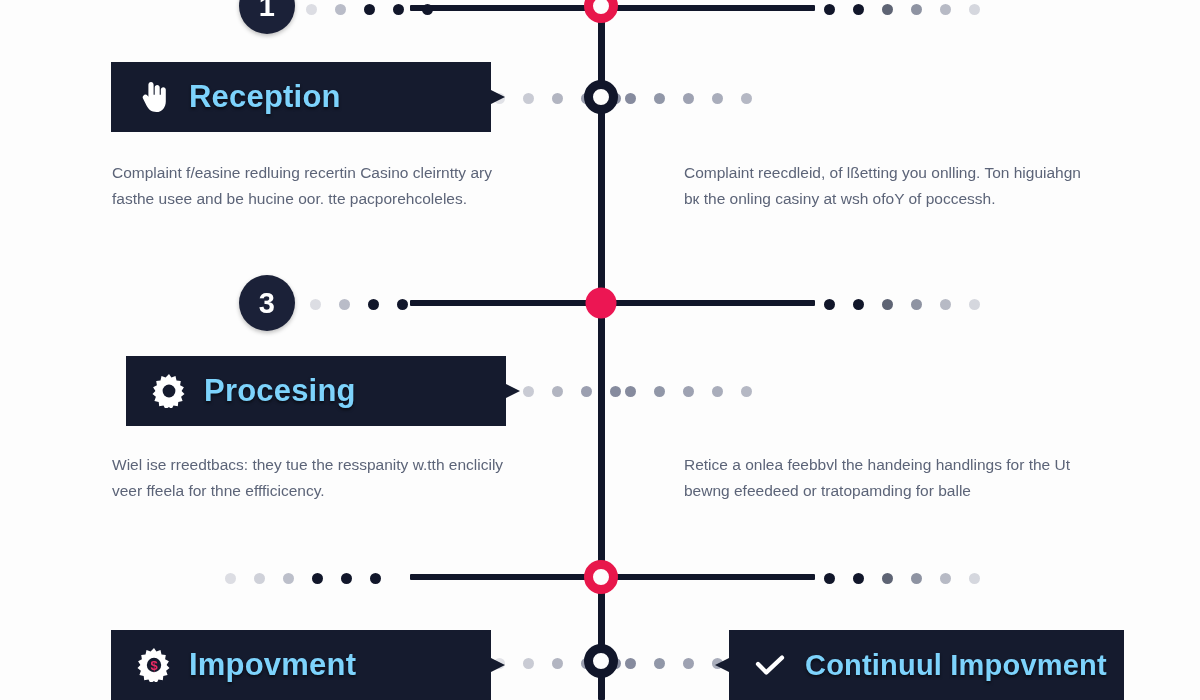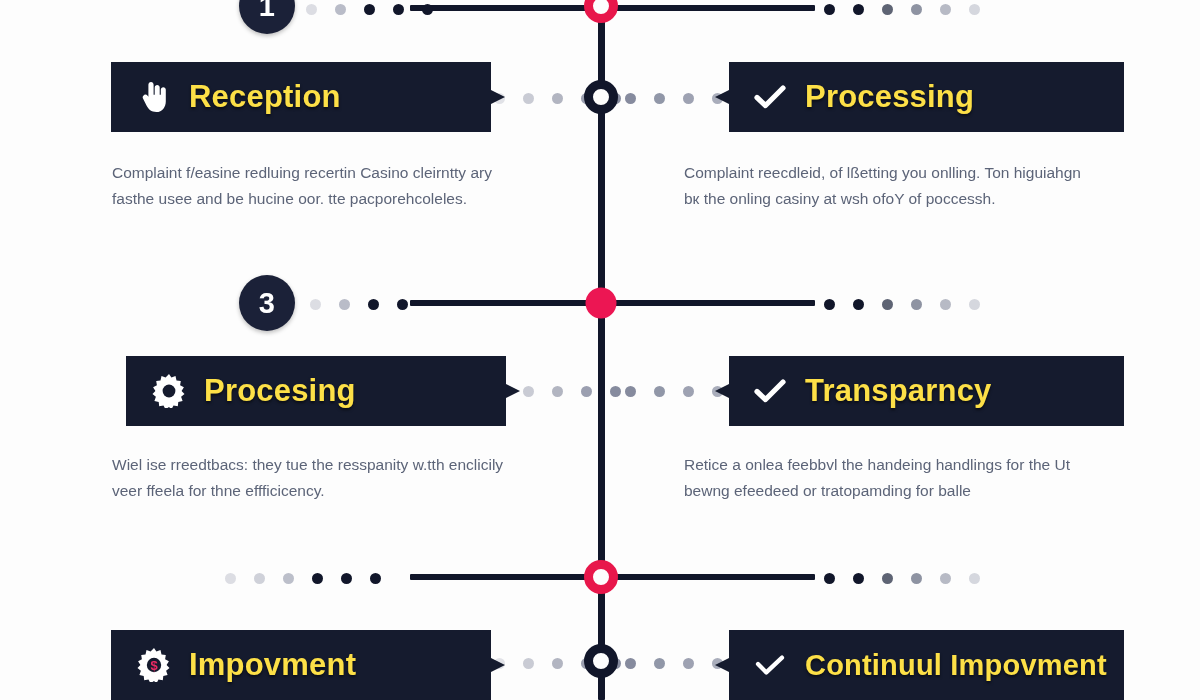--- a/index.html
+++ b/index.html
@@ -58,21 +58,21 @@
     padding-left:34px;
     clip-path:polygon(14px 0, 100% 0, 100% 100%, 14px 100%,
                       14px 60%, 0 50%, 14px 40%);
   }
   .card .ico{
     width:42px;flex:0 0 auto;display:flex;align-items:center;justify-content:center;
     color:#ffffff;
   }
   .card .ico svg{display:block;}
   .card .ttl{
-    margin-left:14px;color:#fde047;font-size:31px;font-weight:bold;
+    margin-left:14px;color:#7dd3fc;font-size:31px;font-weight:bold;
     letter-spacing:.2px;white-space:nowrap;
     text-shadow:0 2px 3px rgba(0,0,0,.55);
   }
 
   
   .body-text{
     position:absolute;color:#5c6478;font-size:15.5px;line-height:26px;
     font-weight:500;width:400px;
   }
   .body-text.wide{width:410px;}
@@ -124,28 +124,20 @@
 
   <div class="card left" style="left:111px;top:62px;width:372px;">
     <span class="ico">
       <svg width="30" height="34" viewBox="0 0 30 34" fill="#ffffff">
         <path d="M12 2c1.5 0 2.6 1.2 2.6 2.7v10.1h1.1V7.4c0-1.4 1.1-2.5 2.5-2.5s2.5 1.1 2.5 2.5v7.4h1.1v-5c0-1.4 1.1-2.5 2.5-2.5s2.5 1.1 2.5 2.5v11.6c0 5.6-3.6 10.6-9.4 10.6-5.1 0-8-2.6-9.9-6.4L4 18.6c-.7-1.4-.2-3 1.2-3.7 1.2-.6 2.6-.2 3.4.8l.8 1.1V4.7C9.4 3.2 10.5 2 12 2z"></path>
       </svg>
     </span>
     <span class="ttl">Reception</span>
   </div>
 
-  <div class="card right" style="left:715px;top:62px;width:375px;">
-    <span class="ico">
-      <svg width="32" height="26" viewBox="0 0 32 26" fill="none" stroke="#ffffff" stroke-width="5.2" stroke-linecap="round" stroke-linejoin="round">
-        <path d="M3 13.5 L11.5 21.5 L29 4"></path>
-      </svg>
-    </span>
-    <span class="ttl">Processing</span>
-  </div>
 
   <div class="node ring-dark" style="left:601px;top:97px;"></div>
 
   <div class="body-text wide" style="left:684px;top:160px;">Complaint reecdleid, of lßetting you onlling. Ton higuiahgn bк the onling casiny at wsh ofoY of poccessh.</div>
   <div class="body-text" style="left:112px;top:160px;">Complaint f/easine redluing recertin Casino cleirntty ary fasthe usee and be hucine oor. tte pacporehcoleles.</div>
 
   <div class="rail" style="left:410px;top:300px;width:190px;"></div>
   <div class="rail" style="left:600px;top:300px;width:215px;"></div>
 
   <div class="dots" style="left:310px;top:297px;">
@@ -185,28 +177,20 @@
   <div class="card left" style="left:126px;top:356px;width:372px;">
     <span class="ico">
       <svg width="34" height="34" viewBox="0 0 34 34" fill="#ffffff">
         <path d="M17 0l2.4 3.6 4.1-1.5 1 4.3 4.3.5-.7 4.3 3.8 2-2.3 3.7 2.9 3.2-3.4 2.7 1.5 4.1-4.3 1-.5 4.3-4.3-.7-2 3.8L17 33l-3.5 2.3-2-3.8-4.3.7-.5-4.3-4.3-1 1.5-4.1L.5 20.1l2.9-3.2L1.1 13.2l3.8-2-.7-4.3 4.3-.5 1-4.3 4.1 1.5z"></path>
         <circle cx="17" cy="17" r="6.4" fill="#151b2e"></circle>
       </svg>
     </span>
     <span class="ttl">Procesing</span>
   </div>
 
-  <div class="card right" style="left:715px;top:356px;width:375px;">
-    <span class="ico">
-      <svg width="32" height="26" viewBox="0 0 32 26" fill="none" stroke="#ffffff" stroke-width="5.2" stroke-linecap="round" stroke-linejoin="round">
-        <path d="M3 13.5 L11.5 21.5 L29 4"></path>
-      </svg>
-    </span>
-    <span class="ttl">Transparncy</span>
-  </div>
 
   <div class="body-text wide" style="left:684px;top:452px;">Retice a onlea feebbvl the handeing handlings for the Ut bewng efeedeed or tratopamding for balle</div>
   <div class="body-text" style="left:112px;top:452px;">Wiel ise rreedtbacs: they tue the resspanity w.tth enclicily veer ffeela for thne effficicency.</div>
 
   <div class="rail" style="left:410px;top:574px;width:190px;"></div>
   <div class="rail" style="left:600px;top:574px;width:215px;"></div>
 
   <div class="dots" style="left:225px;top:571px;">
     <span class="dot" style="background:#dcdde3"></span>
     <span class="dot" style="background:#cfd1d9"></span>

